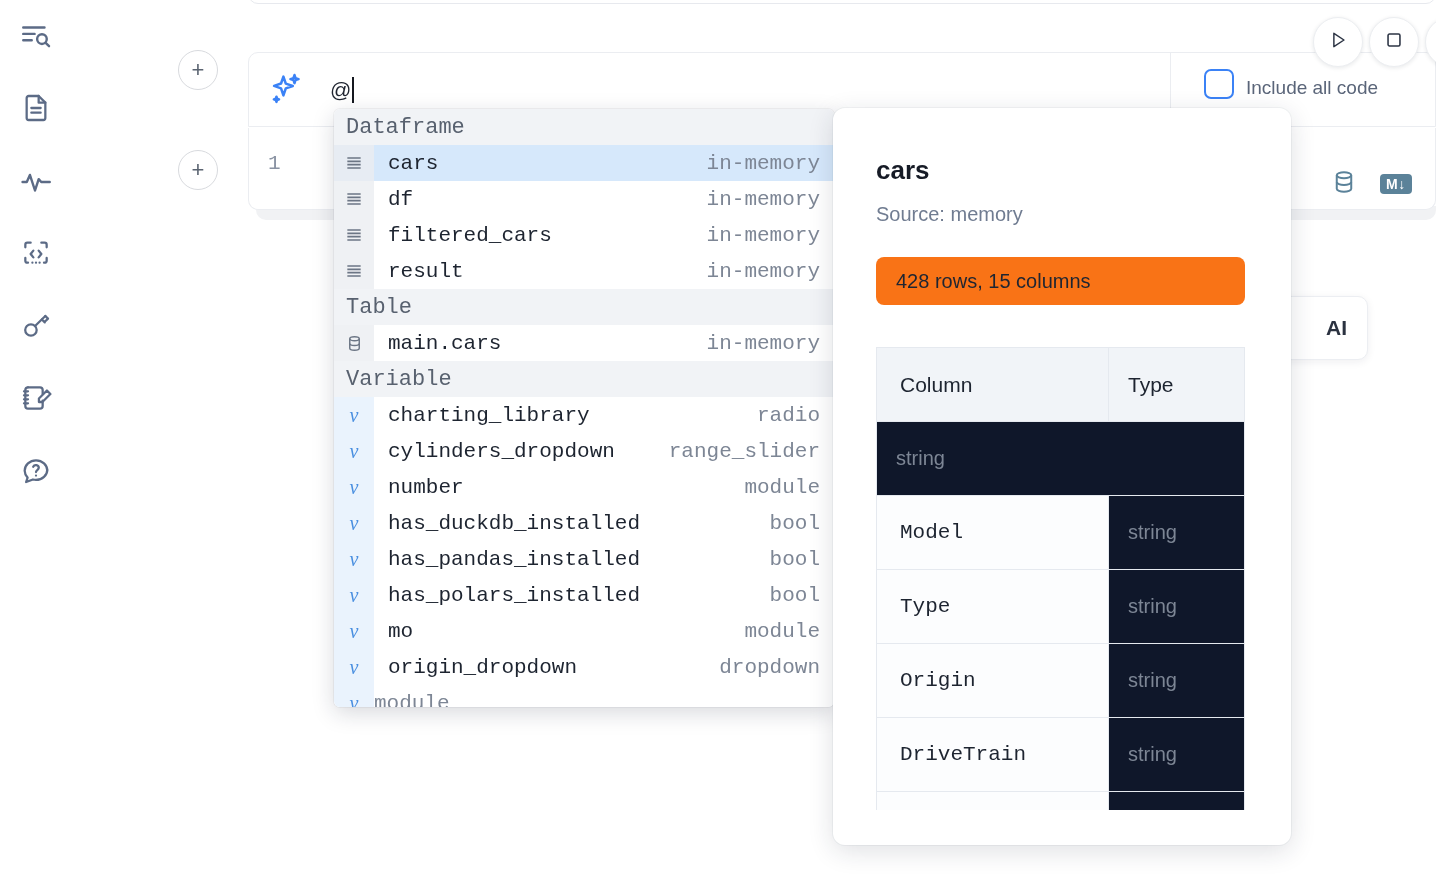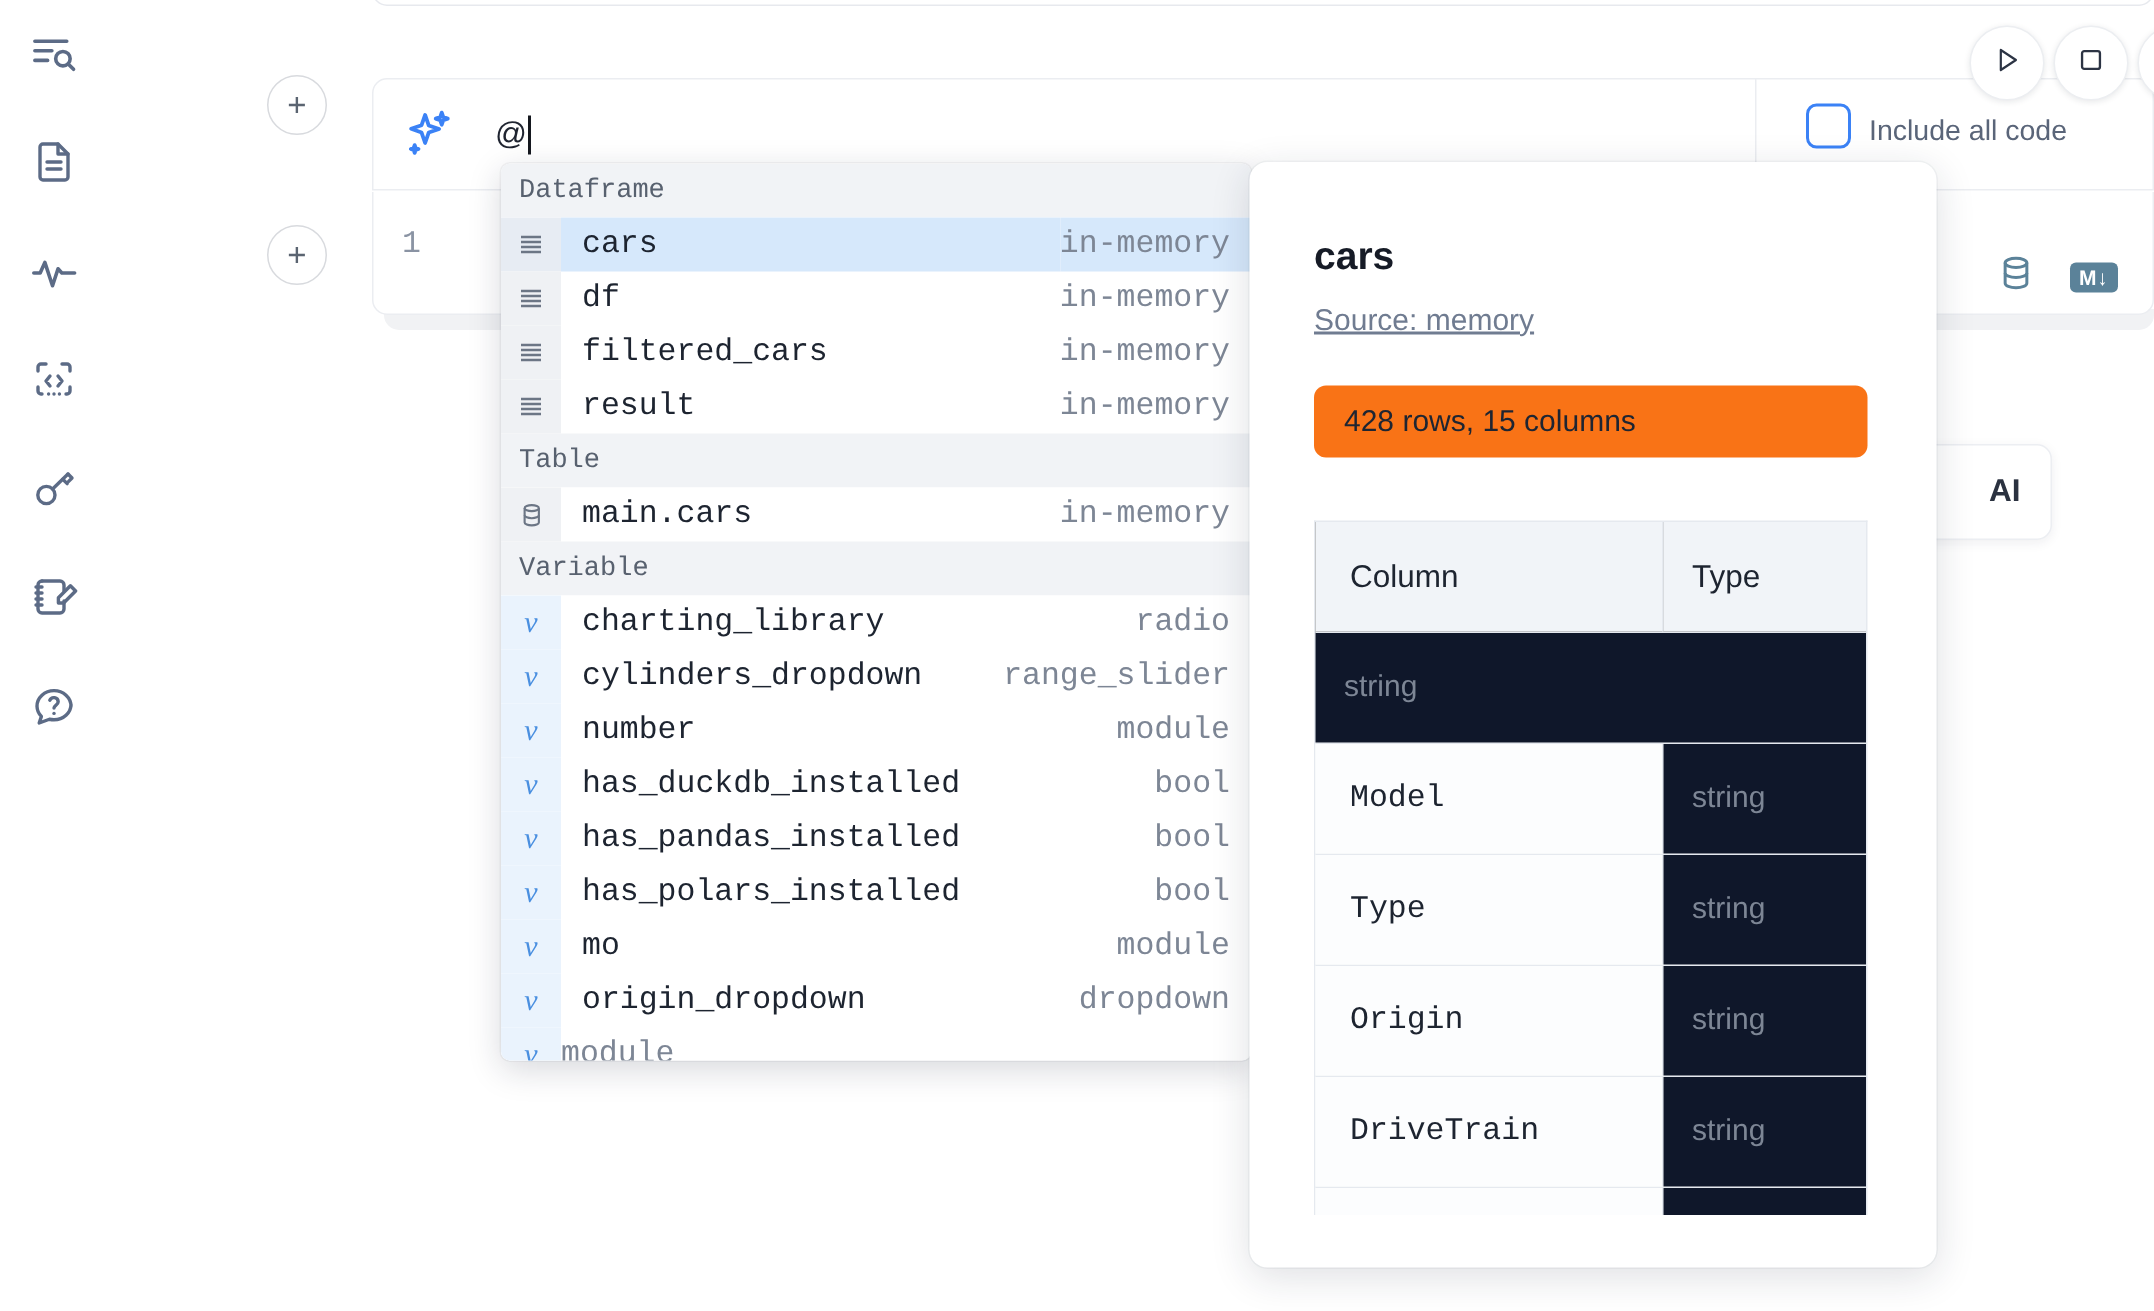--- a/index.html
+++ b/index.html
@@ -110,21 +110,21 @@
   
   .ac-popup {
     position:absolute; left:334px; top:109px; width:500px; height:598px;
     background:#fff; border-radius:6px;
     box-shadow:0 6px 22px rgba(25,32,56,.17), 0 0 0 1px rgba(30,40,60,.05);
     overflow:hidden;
   }
   .ac-section {
     height:36px; background:#f1f3f6; display:flex; align-items:center;
     padding-left:12px; box-sizing:border-box;
-    font-family:"Liberation Mono", monospace; font-size:18px; color:#58616f;
+    font-family:"Liberation Mono", monospace; font-size:22px; color:#58616f;
   }
   .ac-row {
     height:36px; display:flex; align-items:center; background:#fff;
     font-family:"Liberation Mono", monospace; font-size:21px;
   }
   .ac-row.sel .ac-name, .ac-row.sel .ac-kind { background:#d6e8fb; }
   .ac-gutter {
     width:40px; min-width:40px; height:36px; background:#eff1f4;
     display:flex; align-items:center; justify-content:center; color:#6c7685;
   }
@@ -152,21 +152,21 @@
     background:#fff; border-radius:12px;
     box-shadow:0 6px 26px rgba(25,32,56,.14), 0 0 0 1px rgba(30,40,60,.045);
     overflow:hidden;
   }
   .d-title {
     position:absolute; left:43px; top:47px;
     font-size:26px; font-weight:700; color:#161b26;
   }
   .d-source {
     position:absolute; left:43px; top:95px;
-    font-size:20px; color:#707c91;text-decoration:underline;
+    font-size:20px; color:#707c91;
   }
   .d-pill {
     position:absolute; left:43px; top:149px; width:369px; height:48px;
     background:#f97316; border-radius:8px;
     display:flex; align-items:center; padding-left:20px; box-sizing:border-box;
     font-size:20px; color:#1e2532;
   }
   .d-table {
     position:absolute; left:43px; top:239px; width:369px;
     border:1px solid #e5e9ef; border-bottom:none; box-sizing:border-box;

